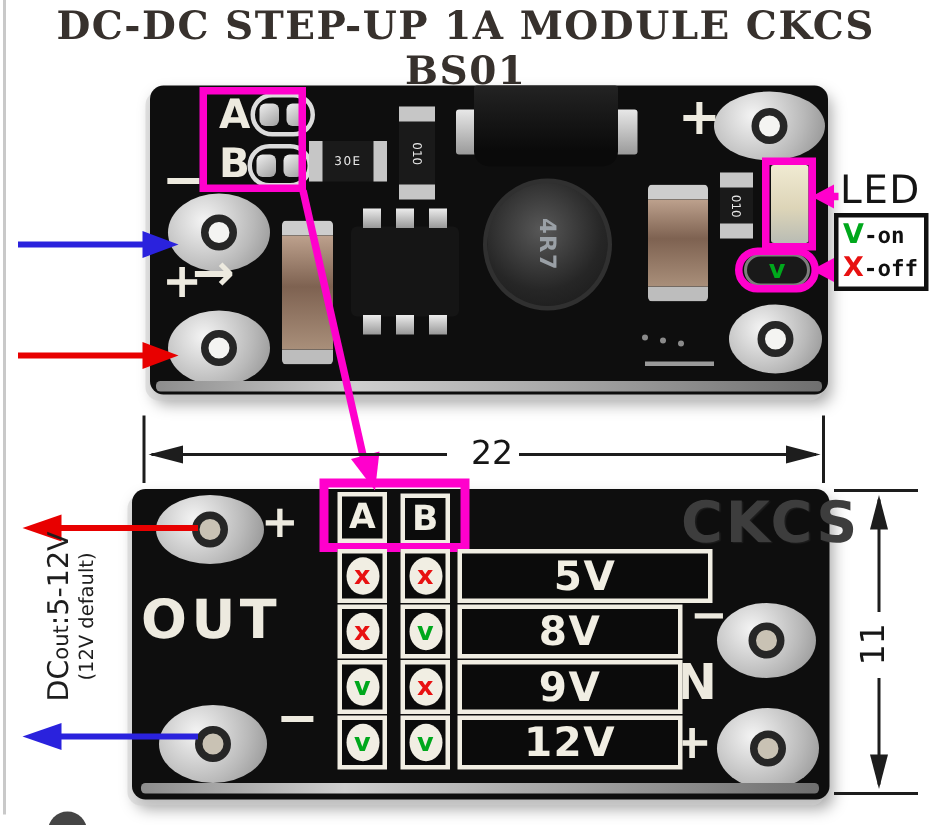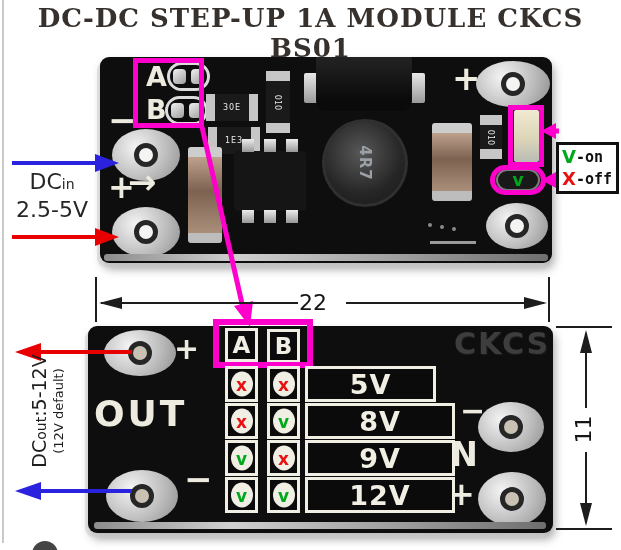--- a/index.html
+++ b/index.html
@@ -74,21 +74,21 @@
 
   
   .note { position:absolute; color:#262626; }
   .dcin { left:0; top:168px; width:104px; text-align:center; font-size:22px; line-height:1.25; }
   .sub { font-size:14px; }
   .led-label { left:560px; top:112px; font-size:26px; letter-spacing:1px; color:#141414; }
   .legend { position:absolute; left:556px; top:142px; width:63px; background:#fff; border:3px solid #101010; padding:1px 2px 1px 3px; }
   .legend .row { display:flex; align-items:center; height:22px; font-family:"DejaVu Sans Mono", monospace; font-weight:bold; font-size:15px; color:#101010; }
   .legend .mk { font-family:"DejaVu Sans", sans-serif; font-size:18px; font-weight:bold; line-height:1; }
   .dim { color:#161616; font-size:22px; }
-  .dim-w { left:291px; top:290px; width:44px; text-align:center; }
+  .dim-w { left:314px; top:290px; width:44px; }
   .dim-h { left:560px; top:406px; width:46px; height:46px; display:flex; align-items:center; justify-content:center; }
   .dim-h span { transform:rotate(-90deg); display:block; }
   .dcout-wrap { position:absolute; left:28px; top:346px; width:52px; height:134px; }
   .dcout { position:absolute; left:0; top:0; width:134px; height:50px; transform:translate(0,132px) rotate(-90deg);
     transform-origin:0 0; color:#1e1e1e; text-align:center; white-space:nowrap; }
   .dcout .l1 { font-size:19px; line-height:1.2; }
   .dcout .l2 { font-size:13px; }
 
   
   .cellbox { position:absolute; border:3px solid #f1eee3; background:#0b0b0b; }
@@ -136,21 +136,20 @@
         <div class="blob"></div>
       </div>
     <div class="silk" style="left:46px;top:39px;font-size:27px;">B</div>
     <div class="jpad" style="left:65px;top:39px;width:43px;height:29px;">
         <div class="blob"></div>
         <div class="blob"></div>
       </div>
     <div class="hibox" style="left:33px;top:1px;width:71px;height:70px;"></div>
 
     <div class="res" style="left:106px;top:37px;width:52px;height:27px;text-align:right;">30E</div>
-    <div class="res" style="left:108px;top:70px;width:52px;height:27px;">1E3</div>
     <div class="resv" style="left:166px;top:14px;width:24px;height:62px;">
         <span>010</span>
       </div>
 
     <div class="lead" style="left:204px;top:16px;width:14px;height:30px;"></div>
     <div class="lead" style="left:310px;top:16px;width:15px;height:30px;"></div>
     <div class="diode" style="left:216px;top:0;width:96px;height:54px;"></div>
 
     <div class="ic" style="left:134px;top:94px;width:72px;height:60px;">
       <div class="leg" style="left:8px;top:-12px;"></div>
@@ -197,39 +196,39 @@
         <div class="hole dark"></div>
       </div>
     <div class="pad" style="left:390px;top:146px;width:68px;height:54px;">
         <div class="hole dark"></div>
       </div>
 
     <div class="silk" style="left:86px;top:8px;font-size:30px;">+</div>
     <div class="silk" style="left:6px;top:70px;font-size:36px;letter-spacing:3px;">OUT</div>
     <div class="silk" style="left:96px;top:136px;font-size:34px;">−</div>
 
-    <div class="brand" style="left:366px;top:0;font-size:30px;">CKCS</div>
+    <div class="brand" style="left:366px;top:0;font-size:38px;">CKCS</div>
 
     <div class="silk" style="left:372px;top:70px;font-size:30px;">−</div>
     <div class="silk" style="left:348px;top:112px;font-size:33px;letter-spacing:2px;">IN</div>
     <div class="abs" style="left:302px;top:126px;width:46px;border-top:4px dotted #8a8a8a;"></div>
     <div class="silk" style="left:360px;top:152px;font-size:32px;">+</div>
 
     <div class="cellbox hletter" style="left:137px;top:2px;width:33px;height:34px;">A</div>
     <div class="cellbox hletter" style="left:179px;top:3px;width:33px;height:34px;">B</div>
     <div class="hibox" style="left:125px;top:-7px;width:100px;height:49px;border-width:6px;"></div>
 
     <div>
       <div class="cellbox" style="left:137px;top:40px;width:33px;height:36px;">
           <span class="markoval mark" style="color: rgb(232, 17, 17);">x</span>
         </div>
       <div class="cellbox" style="left:179px;top:40px;width:33px;height:36px;">
           <span class="markoval mark" style="color: rgb(232, 17, 17);">x</span>
         </div>
-      <div class="cellbox voutcell" style="left:217px;top:40px;width:131px;height:36px;">5V</div>
+      <div class="cellbox voutcell" style="left:217px;top:40px;width:170px;height:36px;">5V</div>
     </div>
     <div>
       <div class="cellbox" style="left:137px;top:77px;width:33px;height:36px;">
           <span class="markoval mark" style="color: rgb(232, 17, 17);">x</span>
         </div>
       <div class="cellbox" style="left:179px;top:77px;width:33px;height:36px;">
           <span class="markoval mark" style="color: rgb(0, 168, 28);">v</span>
         </div>
       <div class="cellbox voutcell" style="left:217px;top:77px;width:150px;height:36px;">8V</div>
     </div>
@@ -302,25 +301,22 @@
     <g>
       <line x1="556" y1="327" x2="612" y2="327" stroke="#1d1d1d" stroke-width="2"></line>
       <line x1="556" y1="529" x2="612" y2="529" stroke="#1d1d1d" stroke-width="2"></line>
       <line x1="586" y1="333" x2="586" y2="408" stroke="#1d1d1d" stroke-width="2"></line>
       <line x1="586" y1="452" x2="586" y2="523" stroke="#1d1d1d" stroke-width="2"></line>
       <polygon points="586,330 580,353 592,353" fill="#1d1d1d"></polygon>
       <polygon points="586,526 580,503 592,503" fill="#1d1d1d"></polygon>
     </g>
   </svg>
 
-  <div class="note dcin abs txt-layer">
-    <div><span>DC</span><span class="sub">in</span></div>
-    <div>2.5-5V</div>
-  </div>
-
+
+  <div class="note led-label abs txt-layer">LED</div>
 
   <div class="legend txt-layer">
     <div class="row">
       <span class="mk" style="color:#00a81c;">V</span>
         <span>-on</span>
     </div>
     <div class="row">
       <span class="mk" style="color:#e81111;">X</span>
         <span>-off</span>
     </div>

